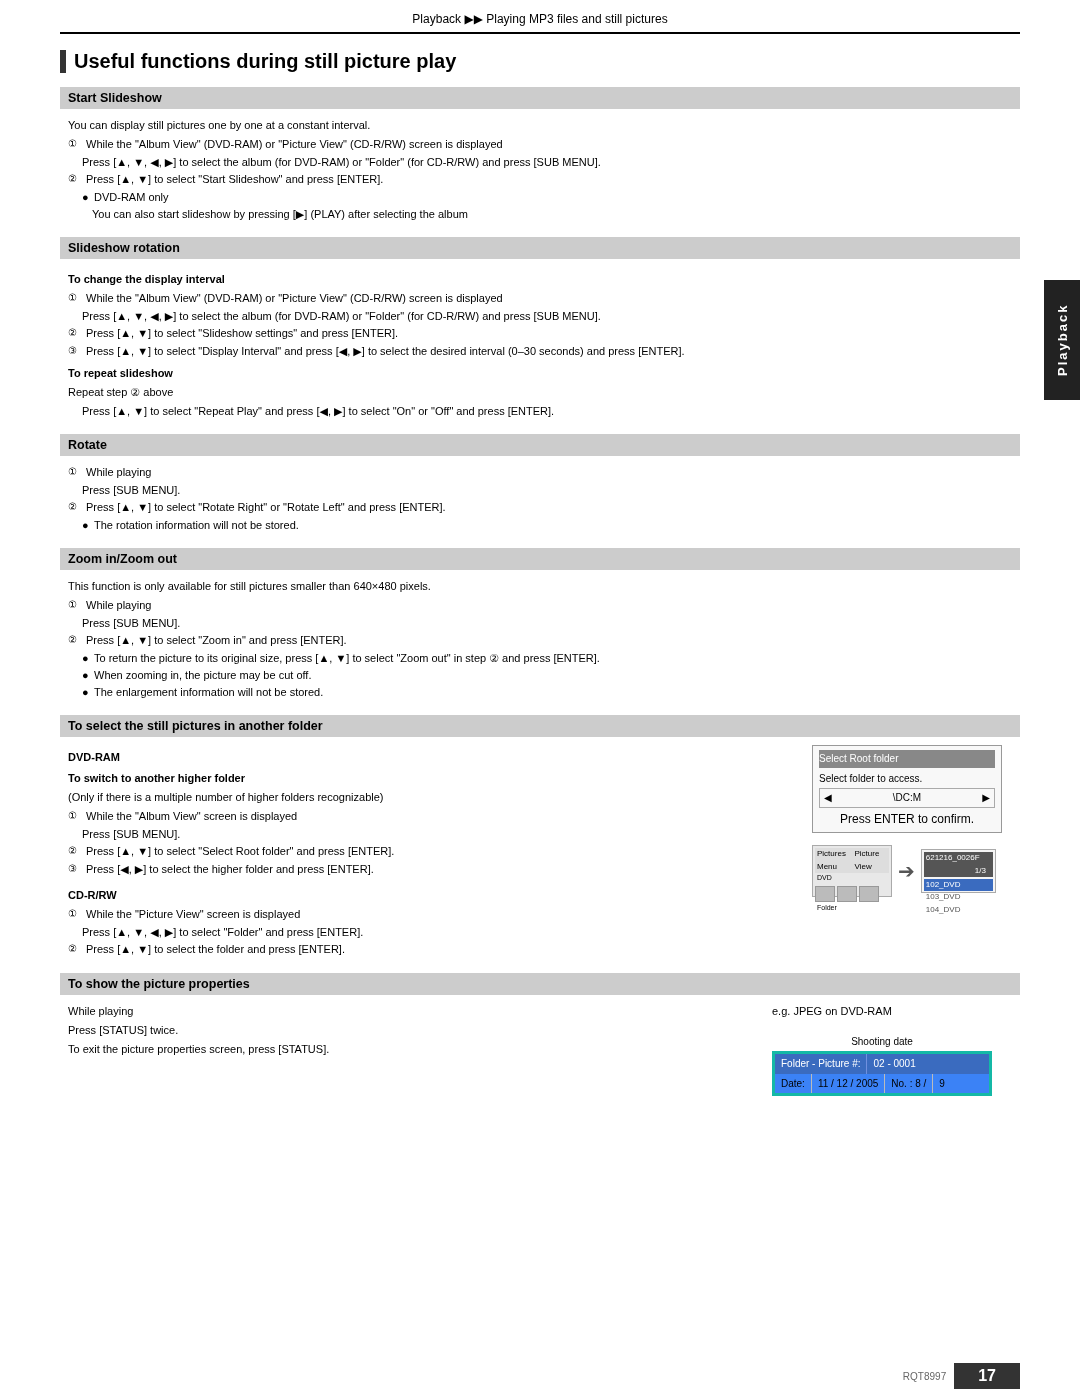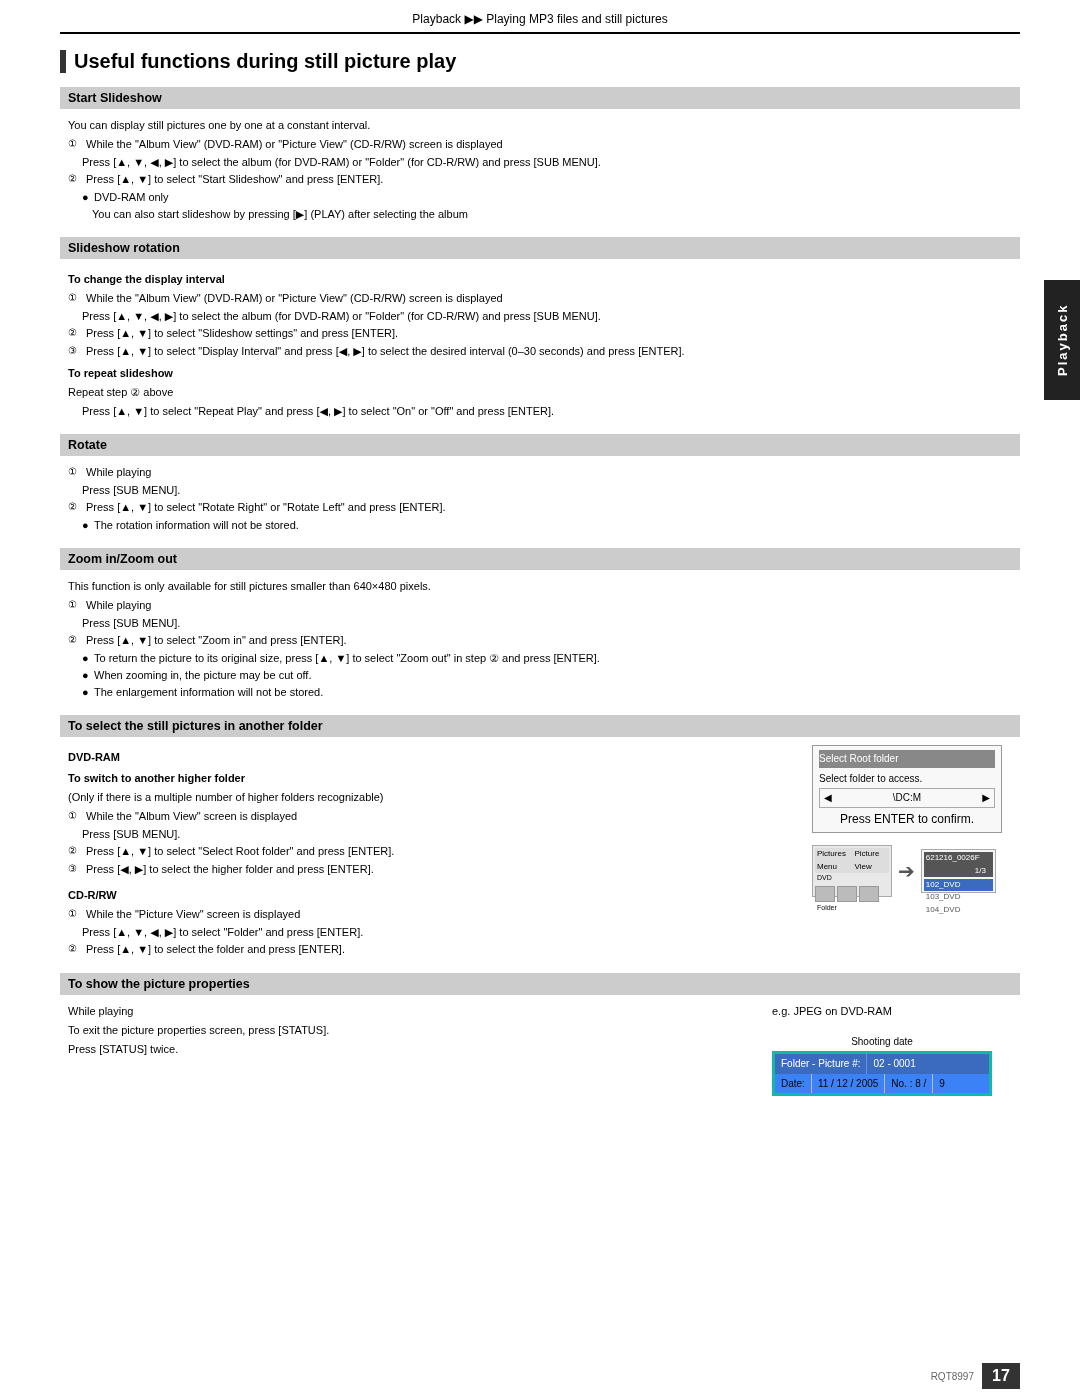--- a/index.html
+++ b/index.html
@@ -259,23 +259,23 @@
       right: 60px;
       display: flex;
       align-items: center;
       gap: 8px;
     }
     .page-num-box {
       background: #333;
       color: #fff;
       font-weight: bold;
       font-size: 16px;
-      padding: 4px 7px;
+      padding: 4px 24px;
       min-width: 38px;
-      text-align: center;
+      text-align: right;
     }
     .footer-code {
       font-size: 10px;
       color: #666;
     }
     .shooting-label {
       font-size: 10px;
       text-align: center;
       margin-bottom: 2px;
     }
@@ -487,22 +487,22 @@
         </div>
       </div>
     </div>
 
     <div class="section">
       <div class="section-header">To show the picture properties</div>
       <div class="section-content">
         <div class="two-col">
           <div class="two-col-left">
             <p>While playing</p>
+            <p>Press [STATUS] twice.</p>
             <p>To exit the picture properties screen, press [STATUS].</p>
-            <p>Press [STATUS] twice.</p>
           </div>
           <div class="two-col-right" style="width:240px; align-items:flex-start;">
             <p>e.g. JPEG on DVD-RAM</p>
             <div class="props-diagram">
               <div class="shooting-label">Shooting date</div>
               <div class="props-box">
                 <div class="props-header-row">
                   <div class="props-header-cell">Folder - Picture #:</div>
                   <div class="props-header-cell">02 - 0001</div>
                 </div>

